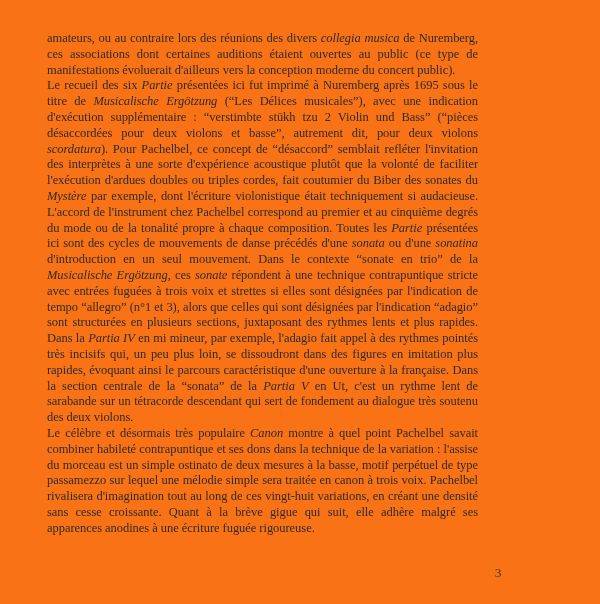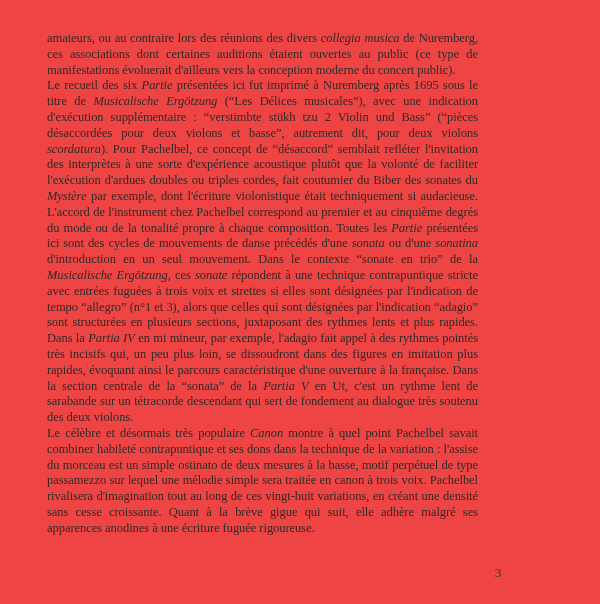--- a/index.html
+++ b/index.html
@@ -4,21 +4,21 @@
 <style>
   html, body {
     margin: 0;
     padding: 0;
     background: #ffffff;
   }
   .page {
     position: relative;
     width: 600px;
     height: 604px;
-    background: #ef4444;
+    background: #f97316;
     overflow: hidden;
     font-family: "Liberation Serif", "DejaVu Serif", serif;
     color: #2e2b28;
   }
   .text-block {
     position: absolute;
     left: 47px;
     top: 31px;
     width: 431px;
     font-size: 12.5px;

